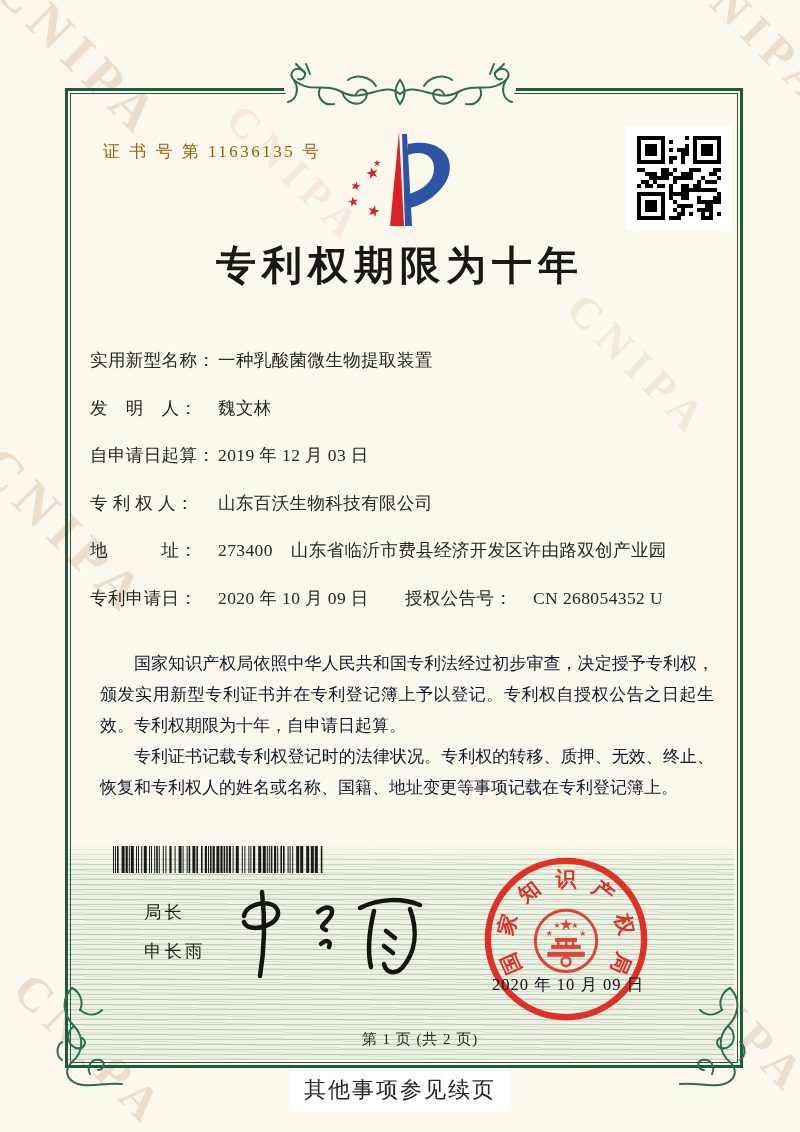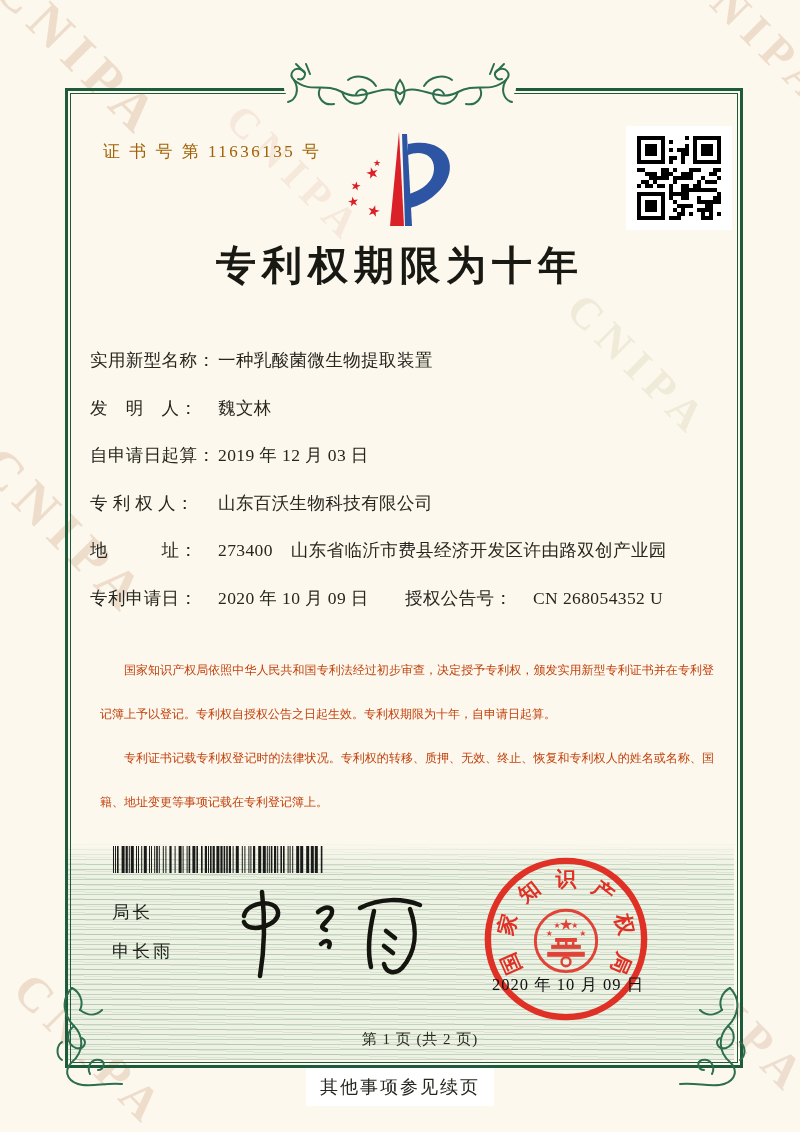--- a/index.html
+++ b/index.html
@@ -45,39 +45,39 @@
 
   .title{position:absolute;left:0;top:238px;width:800px;text-align:center;font-size:40px;
          font-weight:bold;letter-spacing:6px;color:#191914;z-index:4;}
 
   .fields{position:absolute;left:90px;top:332px;width:600px;z-index:4;margin-top:16px;}
   .frow{display:flex;align-items:baseline;height:47.5px;font-size:17.5px;color:#26261f;letter-spacing:.4px;}
   .flabel{flex:0 0 128px;white-space:nowrap;}
   .fvalue{white-space:nowrap;}
   .fvalue.w1{flex:0 0 187px;}
 
-  .body-text{position:absolute;left:100px;top:648px;width:614px;z-index:4;font-size:12px;
-             line-height:44px;color:#c2410c;text-align:justify;}
+  .body-text{position:absolute;left:100px;top:648px;width:614px;z-index:4;font-size:17px;
+             line-height:31px;color:#0f172a;text-align:justify;}
   .body-text p{margin:0;text-indent:2em;}
 
   .barcode{position:absolute;left:113px;top:846px;width:210px;height:27px;z-index:4;}
 
   .signer{position:absolute;left:112px;top:900px;z-index:4;color:#22251f;
           font-family:"Liberation Sans","DejaVu Sans",sans-serif;font-size:17.5px;letter-spacing:3px;}
-  .signer div{margin-bottom:15px;}
+  .signer div{margin-bottom:15px;margin-left:32px;}
   .signature{position:absolute;left:222px;top:884px;width:215px;height:100px;z-index:4;}
 
   .seal{position:absolute;left:477px;top:850px;width:178px;height:178px;z-index:4;opacity:.94;}
   .seal-date{position:absolute;left:492px;top:974px;width:170px;z-index:5;font-size:16.5px;
              letter-spacing:1px;color:#111;white-space:nowrap;}
 
   .page-indicator{position:absolute;left:0;top:1030px;width:800px;text-align:center;
                   font-size:15px;color:#2a2a22;z-index:4;letter-spacing:1px;margin-left:20px;}
   .note{position:absolute;left:0;top:1068px;width:800px;text-align:center;z-index:4;}
-  .note span{display:inline-block;background:#ffffff;padding:7px 14px;font-size:18px;
+  .note span{display:inline-block;background:#ffffff;padding:7px 14px;font-size:22px;
              color:#26261f;letter-spacing:2px;}
 </style>
 </head>
 <body>
 
 <div class="sheet">
 
   <span class="wm f1">CNIPA</span>
   <span class="wm f2">CNIPA</span>
   <span class="wm f3">CNIPA</span>

